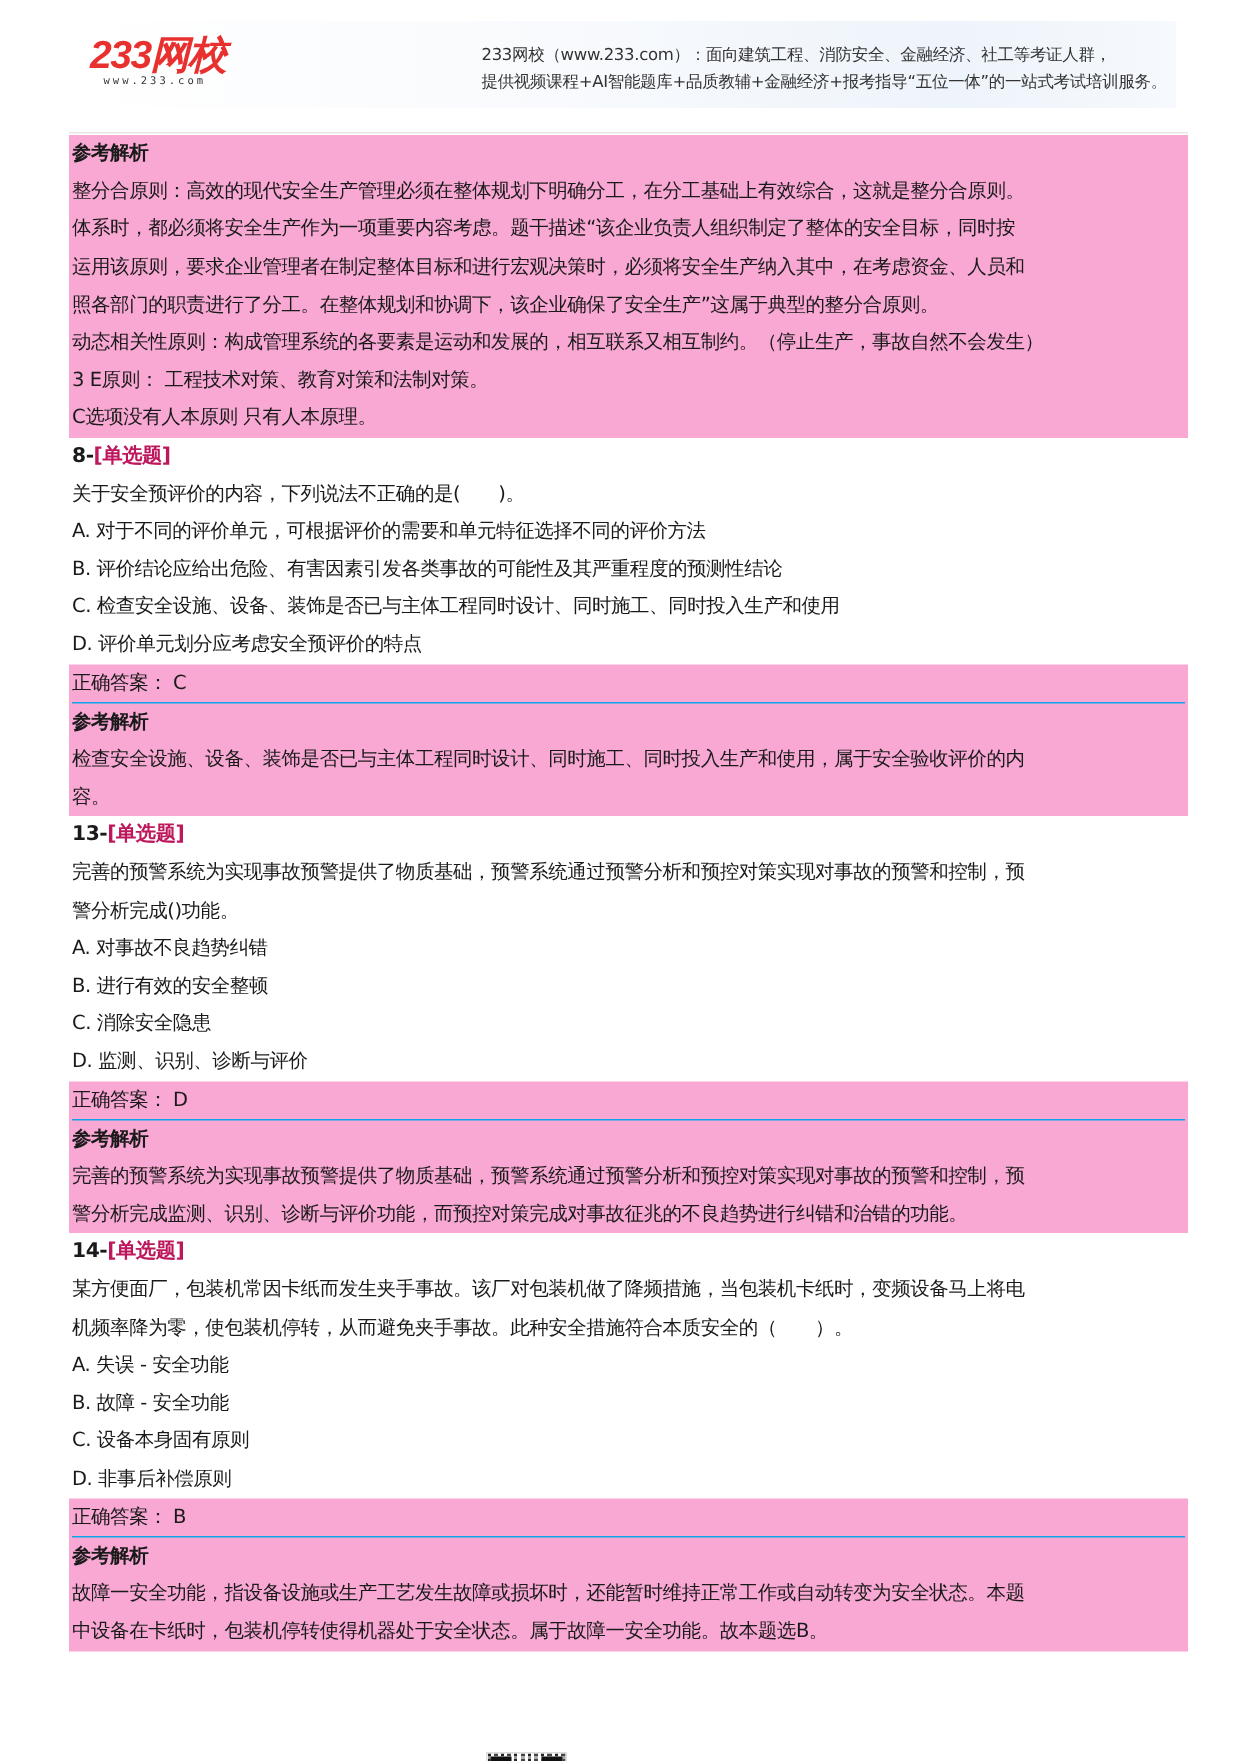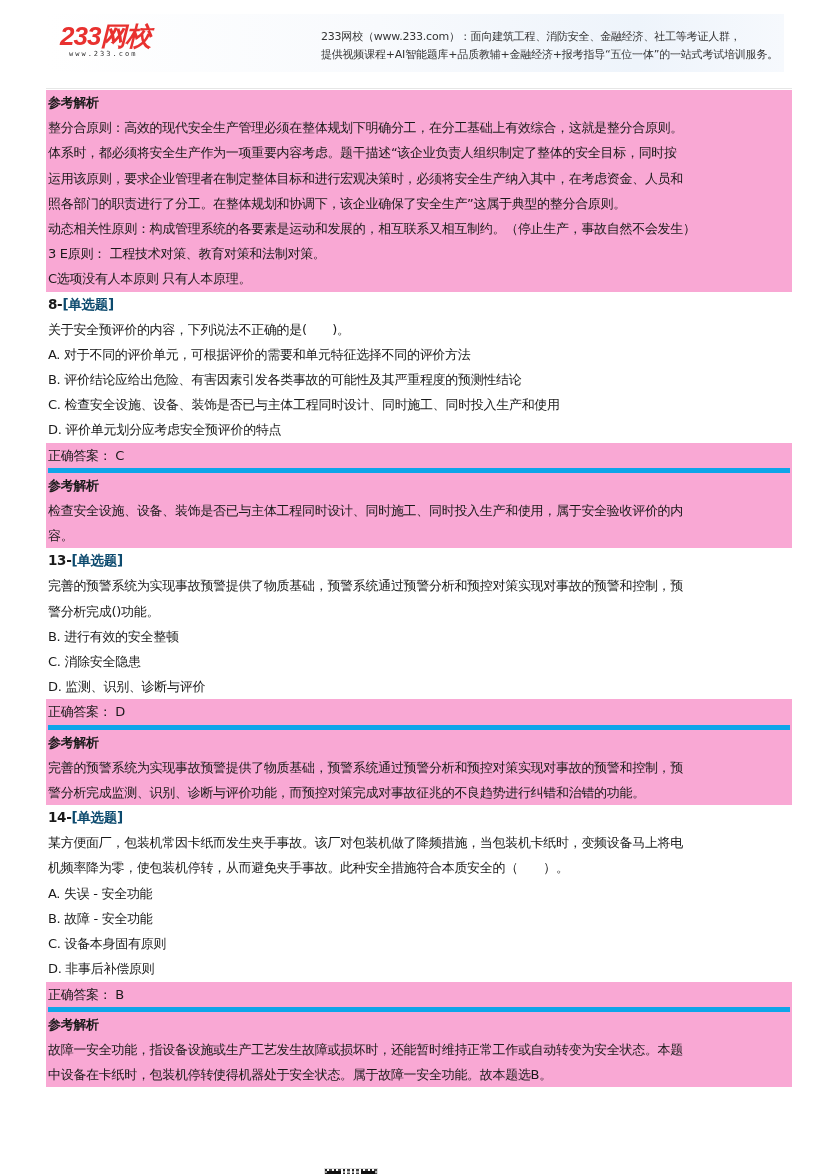--- a/index.html
+++ b/index.html
@@ -75,22 +75,22 @@
       line-height: 25.2px;
       letter-spacing: -0.3px;
     }
     .grey { background: #f9a8d4; }
     .bold { font-weight: bold; }
     .qhead {
       font-weight: bold;
       font-size: 13.5px;
       line-height: 25px;
     }
-    .qtype { color: #0c4a6e; }
-    .ans-row { border-bottom: 5px solid #0ea5e9; }
+    .qtype { color: #be185d; }
+    .ans-row { border-bottom: 1px solid #0ea5e9; }
     .line { display: block; white-space: nowrap; overflow: hidden; }
     .footer {
       position: absolute;
       left: 324px;
       top: 1168px;
       width: 300px;
       height: 56px;
     }
     .qr {
       position: absolute;
@@ -189,20 +189,21 @@
     <span class="line ans-row"><span>正确答案：</span>&nbsp;<span>C</span></span>
     <span class="line bold">参考解析</span>
     <span class="line">检查安全设施、设备、装饰是否已与主体工程同时设计、同时施工、同时投入生产和使用，属于安全验收评价的内</span>
     <span class="line">容。</span>
   </div>
 
   <div class="blk">
     <span class="line qhead"><span>13-</span><span class="qtype">[单选题]</span></span>
     <span class="line">完善的预警系统为实现事故预警提供了物质基础，预警系统通过预警分析和预控对策实现对事故的预警和控制，预</span>
     <span class="line">警分析完成()功能。</span>
+    <span class="line">A. 对事故不良趋势纠错</span>
     <span class="line">B. 进行有效的安全整顿</span>
     <span class="line">C. 消除安全隐患</span>
     <span class="line">D. 监测、识别、诊断与评价</span>
   </div>
   <div class="blk grey">
     <span class="line ans-row"><span>正确答案：</span>&nbsp;<span>D</span></span>
     <span class="line bold">参考解析</span>
     <span class="line">完善的预警系统为实现事故预警提供了物质基础，预警系统通过预警分析和预控对策实现对事故的预警和控制，预</span>
     <span class="line">警分析完成监测、识别、诊断与评价功能，而预控对策完成对事故征兆的不良趋势进行纠错和治错的功能。</span>
   </div>

